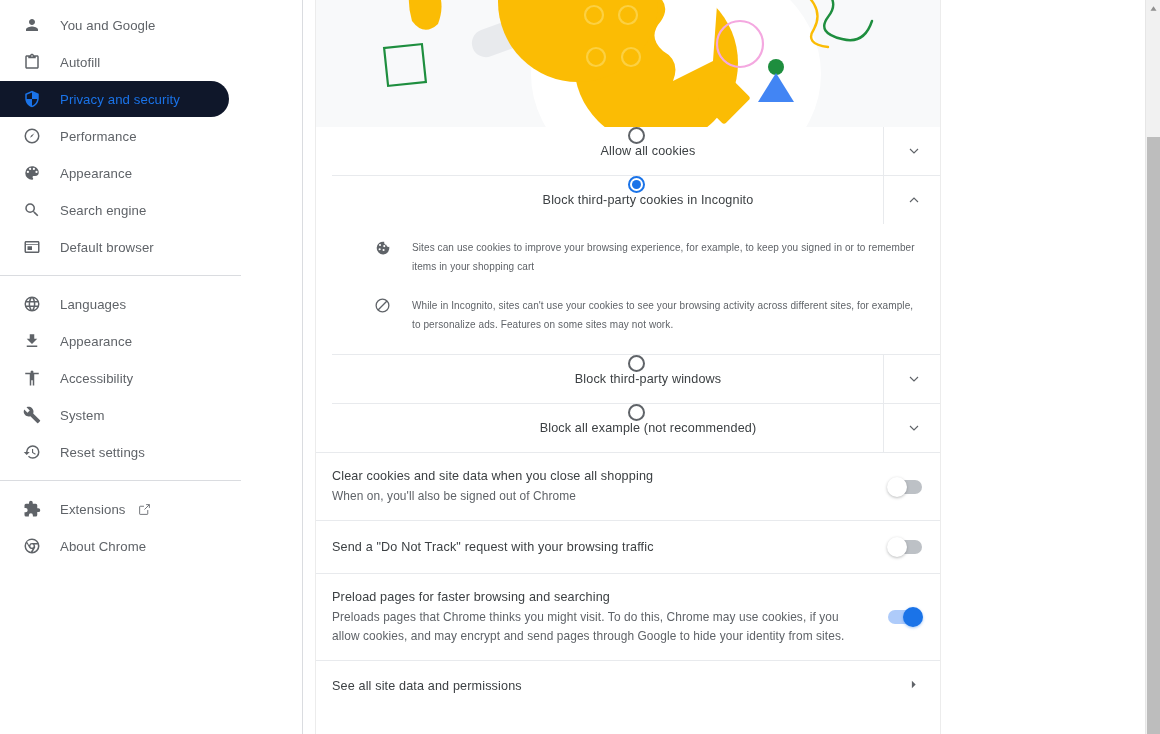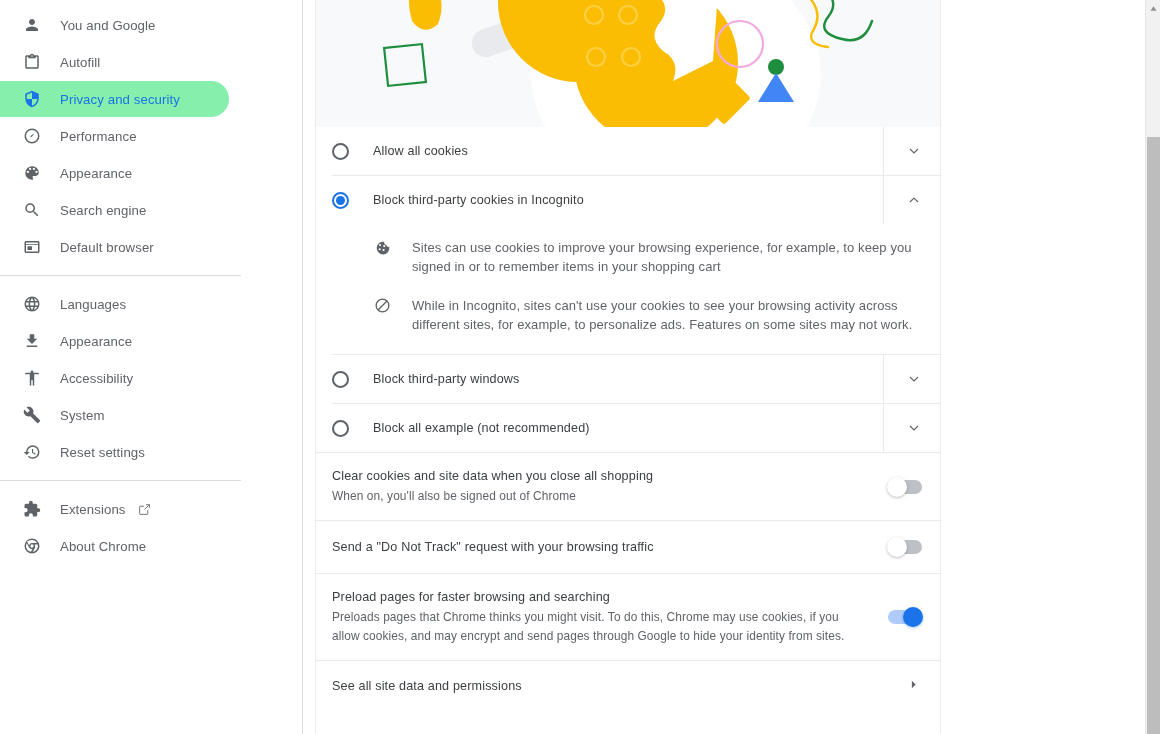--- a/index.html
+++ b/index.html
@@ -33,21 +33,21 @@
     display: flex; align-items: center; justify-content: center;
     flex: 0 0 20px;
   }
   .nav-item .nav-ico svg { width: 18px; height: 18px; fill: #5f6368; }
   .nav-label {
     margin-left: 18px;
     font-size: 13.2px;
     letter-spacing: .1px;
     white-space: nowrap;
   }
-  .nav-item.active { background: #86efac; color: #1a73e8; width: 229px; }
+  .nav-item.active { background: #0f172a; color: #1a73e8; width: 229px; }
   .nav-item.active .nav-ico svg { fill: #1a73e8; }
   .nav-item.active .nav-label { font-weight: 500; color: #1a73e8; }
   .nav-sep { height: 1px; background: #dadce0; margin: 10px 0 10px 0; width: 241px; }
   .ext-link { margin-left: 12px; display: flex; align-items: center; }
   .ext-link svg { width: 13px; height: 13px; fill: none; stroke: #5f6368; stroke-width: 1.6; }
 
   
   #main {
     flex: 1; height: 734px;
     background: #ffffff;
@@ -78,20 +78,21 @@
     font-size: 12.3px; color: #5f6368;
     padding: 28px 0 0 16px; letter-spacing: .2px;
   }
 
   .radio-row {
     position: relative;
     display: flex; align-items: center;
     height: 48px;
     padding-left: 16px;
     cursor: pointer;
+    flex-direction: column;
   }
   .radio {
     width: 17px; height: 17px; border-radius: 50%;
     border: 2px solid #5f6368;
     flex: 0 0 17px;
     display: flex; align-items: center; justify-content: center;
     background: #fff;
   }
   .radio.checked { border-color: #1a73e8; }
   .radio.checked::after {
@@ -112,21 +113,21 @@
   .chev svg { width: 16px; height: 16px; fill: none; stroke: #5f6368; stroke-width: 1.7; }
   .row-divider { height: 1px; background: #e8eaed; margin-left: 16px; }
   .row-divider.full { margin-left: 0; }
 
   
   .desc-block { padding: 4px 0 10px 0; }
   .desc-row { display: flex; padding: 10px 20px 10px 58px; }
   .desc-ico { flex: 0 0 24px; margin-right: 14px; margin-top: 1px; }
   .desc-ico svg { width: 17px; height: 17px; }
   .desc-text {
-    font-size: 13px; line-height: 19px; color: #5f6368;
+    font-size: 10px; line-height: 19px; color: #5f6368;
     letter-spacing: .1px;
   }
 
   
   .toggle-row {
     position: relative; display: flex; align-items: center;
     padding: 14px 16px 14px 16px;
     min-height: 52px;
   }
   .toggle-texts { flex: 1; padding-right: 70px; }

